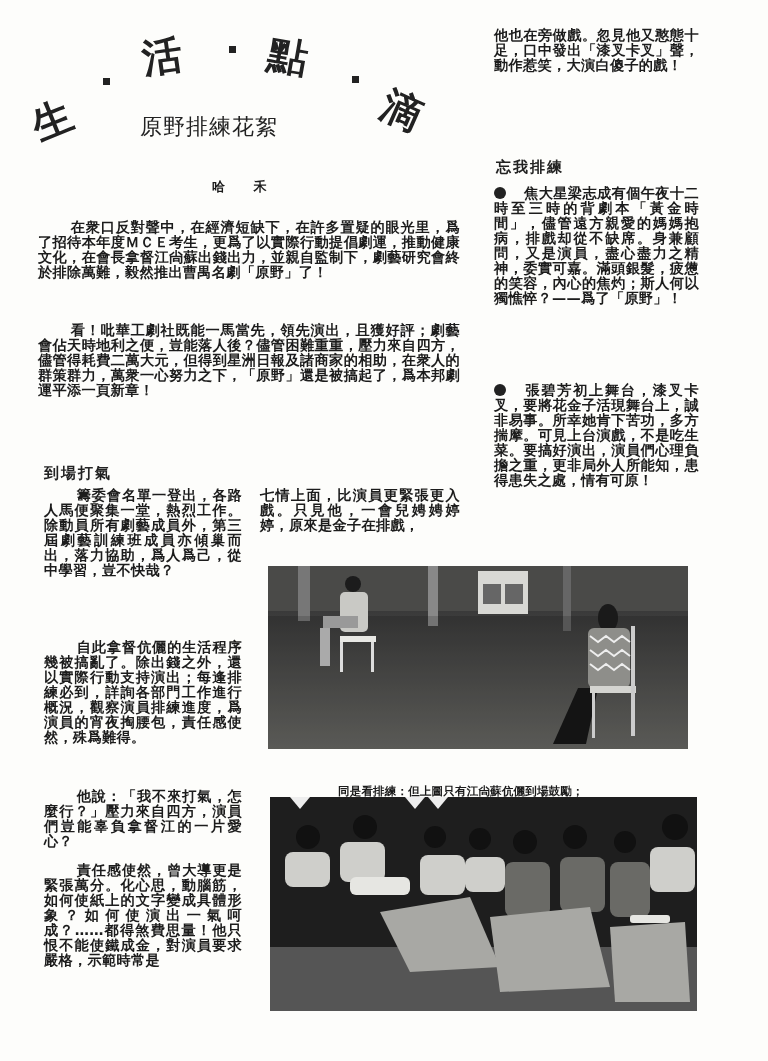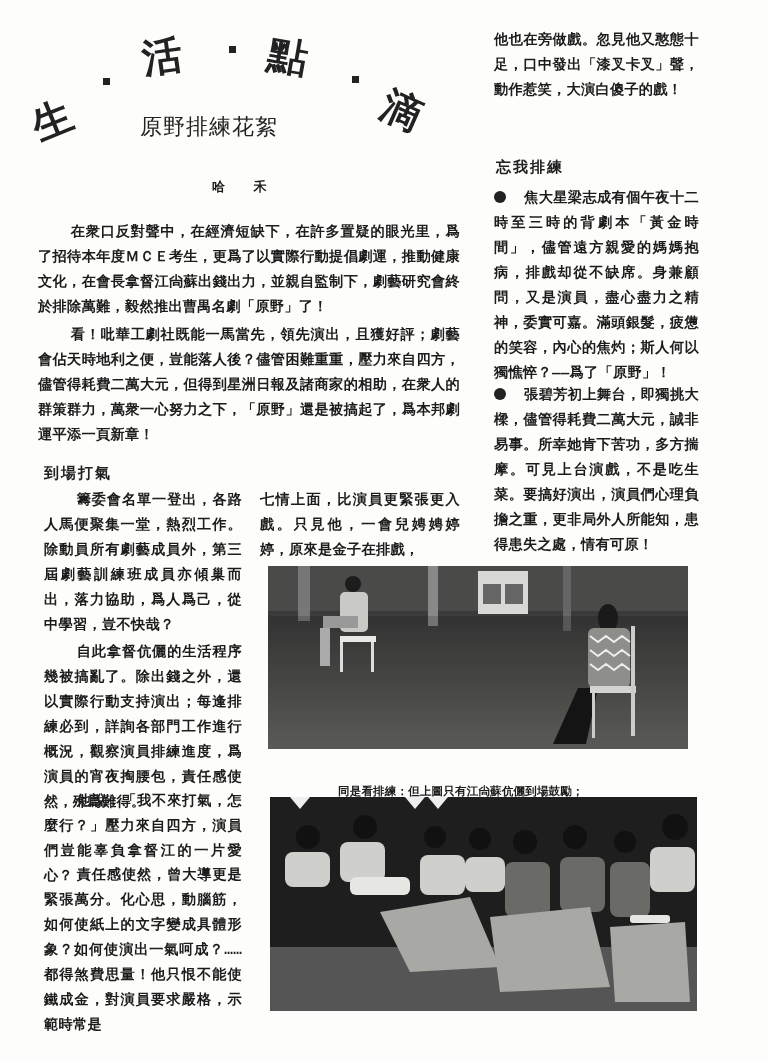--- a/index.html
+++ b/index.html
@@ -13,22 +13,22 @@
   }
   .title-dot { position: absolute; width: 7px; height: 7px; background: #222; }
   .subtitle {
     position: absolute; left: 140px; top: 112px; font-family: "DejaVu Serif", serif;
     font-size: 22px; color: #222; letter-spacing: 1px; font-weight: normal;
   }
   .author {
     position: absolute; left: 212px; top: 178px; font-size: 13px; font-weight: bold; letter-spacing: 12px;
   }
   .para {
-    position: absolute; font-size: 14.2px; line-height: 25px; font-weight: bold; color: #1c1c1c;
-    text-align: justify; letter-spacing: 0.3px; margin: 0; font-family: Liberation Mono, monospace;
+    position: absolute; font-size: 14.2px; line-height: 15px; font-weight: bold; color: #1c1c1c;
+    text-align: justify; letter-spacing: 0.3px; margin: 0;
   }
   .para.indent { text-indent: 2.3em; }
   .heading {
     position: absolute; font-family: "DejaVu Serif", serif; font-size: 15px; font-weight: bold;
     letter-spacing: 2px; color: #222; margin-top: 12px;
   }
   .bullet-dot {
     display: inline-block; width: 12px; height: 12px; background: #222; border-radius: 50%;
     margin-right: 18px; vertical-align: -1px;
   }
@@ -66,21 +66,21 @@
 
 <p class="para" style="left:260px; top:488px; width:200px;">七情上面，比演員更緊張更入戲。只見他，一會兒娉娉婷婷，原來是金子在排戲，</p>
 
 <p class="para" style="left:494px; top:28px; width:205px;">他也在旁做戲。忽見他又憨態十足，口中發出「漆叉卡叉」聲，動作惹笑，大演白傻子的戲！</p>
 <div class="heading" style="left:496px; top:146px;">忘我排練</div>
 
 <p class="para" style="left:494px; top:186px; width:205px;">
   <span class="bullet-dot"></span><span>焦大星梁志成有個午夜十二時至三時的背劇本「黃金時間」，儘管遠方親愛的媽媽抱病，排戲却從不缺席。身兼顧問，又是演員，盡心盡力之精神，委實可嘉。滿頭銀髮，疲憊的笑容，內心的焦灼；斯人何以獨憔悴？——爲了「原野」！</span>
 </p>
 <p class="para" style="left:494px; top:383px; width:205px;">
-  <span class="bullet-dot"></span><span>張碧芳初上舞台，即獨挑大樑，儘管得耗費二萬大元，誠非易事。所幸她肯下苦功，多方揣摩。可見上台演戲，不是吃生菜。要搞好演出，演員們心理負擔之重，更非局外人所能知，患得患失之處，情有可原！</span>
+  <span class="bullet-dot"></span><span>張碧芳初上舞台，漆叉卡叉，要將花金子活現舞台上，誠非易事。所幸她肯下苦功，多方揣摩。可見上台演戲，不是吃生菜。要搞好演出，演員們心理負擔之重，更非局外人所能知，患得患失之處，情有可原！</span>
 </p>
 
 <div class="photo" style="left:268px; top:566px; width:420px; height:183px;">
   <svg width="420" height="183" viewBox="0 0 420 183">
     <defs>
       <linearGradient id="floor1" x1="0" y1="0" x2="0" y2="1">
         <stop offset="0" stop-color="#3a3a3a"></stop>
         <stop offset="1" stop-color="#6a6a66"></stop>
       </linearGradient>
     </defs>

